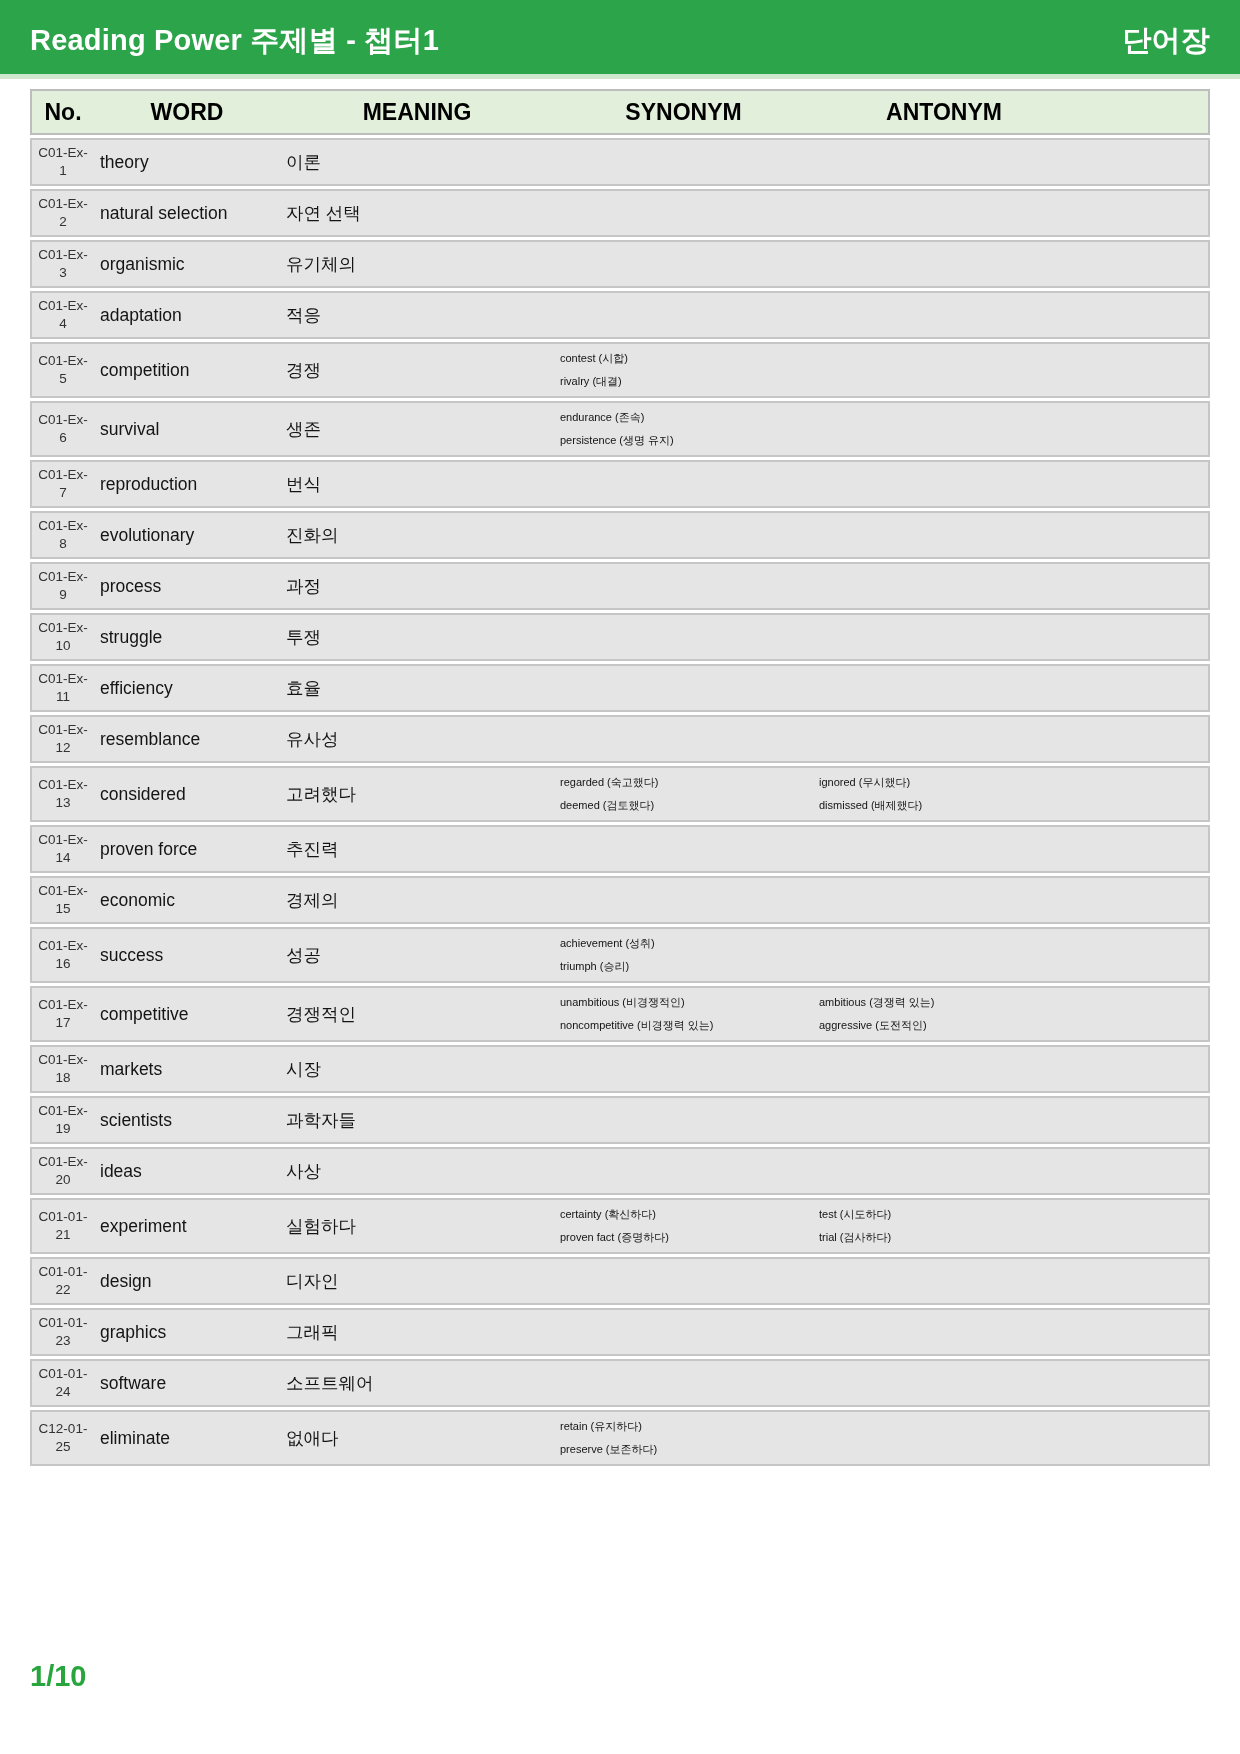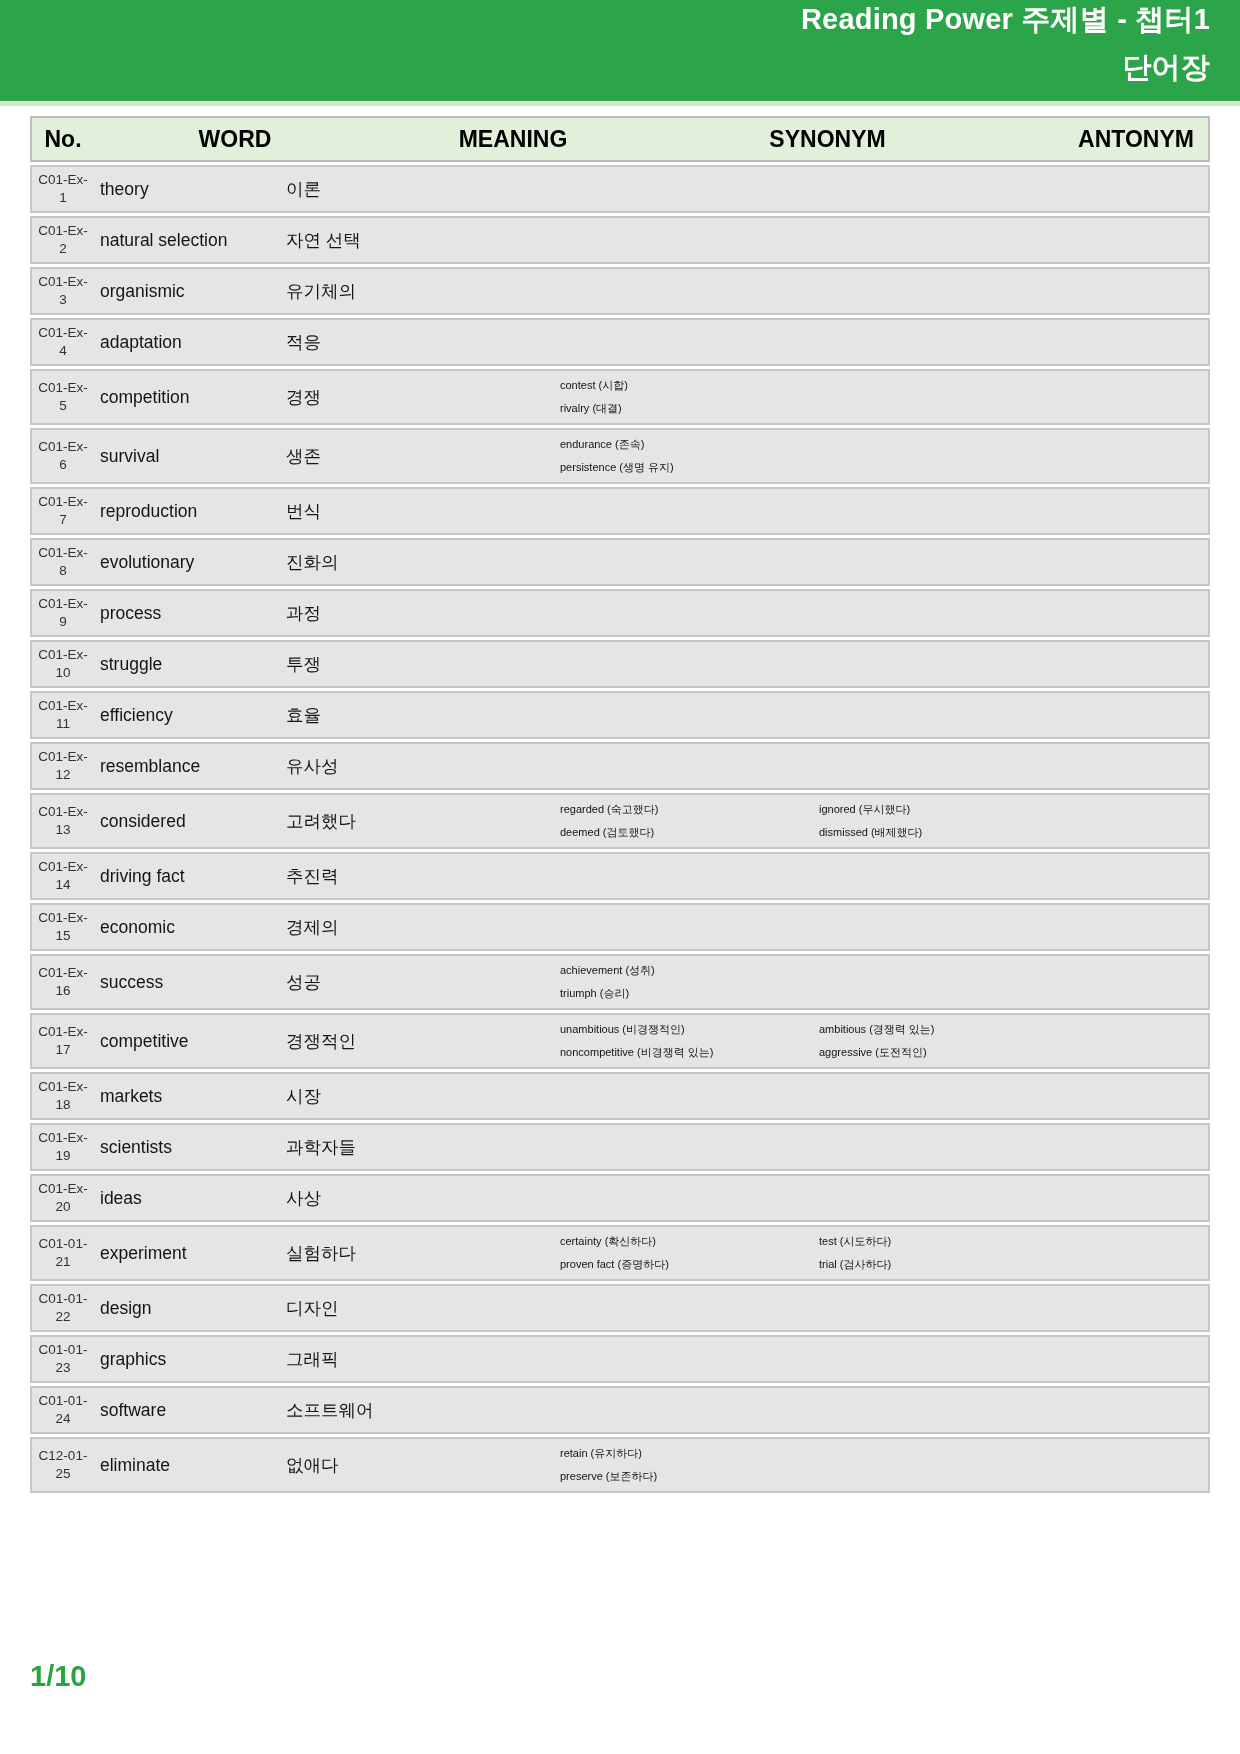--- a/index.html
+++ b/index.html
@@ -4,48 +4,46 @@
 <style>
   * { margin:0; padding:0; box-sizing:border-box; }
   html, body { width:1240px; height:1754px; }
   body {
     position:relative;
     background:#ffffff;
     font-family:"Liberation Sans","DejaVu Sans",sans-serif;
     color:#111111;
   }
   .topbar {
-    height:106px;
+    height:79px;
     background:var(--accent,#2CA44A);
     border-bottom:5px solid var(--accent-light,#CFE8CD);
     display:flex;
     justify-content:space-between;
     align-items:flex-end;
     padding:0 30px 13px 30px;
-    flex-direction:column;
   }
   .topbar .title, .topbar .badge {
     color:#ffffff;
     font-weight:bold;
     font-size:29px;
     letter-spacing:0.2px;
     white-space:nowrap;
   }
   .table-wrap { margin:10px 30px 0 30px; }
   .thead {
     display:grid;
     grid-template-columns:62px 186px 274px 259px 262px 1fr;
     background:var(--thead-bg,#E2EFDA);
     border:2px solid #BDBDBD;
     min-height:46px;
     align-items:center;
     font-weight:bold;
     font-size:23px;
     color:#000;
-    gap:48px;
   }
   .thead > div { text-align:center; }
   .trow {
     display:grid;
     grid-template-columns:62px 186px 274px 259px 1fr;
     border:2px solid #C6C6C6;
     background:#e5e5e5;
     min-height:48px;
     align-items:center;
     margin-top:3px;
@@ -207,21 +205,21 @@
           <div>deemed (검토했다)</div>
         </div>
     <div class="lines">
           <div>ignored (무시했다)</div>
           <div>dismissed (배제했다)</div>
         </div>
   </div>
 
   <div class="trow">
     <div class="cell-no">C01-Ex-14</div>
-    <div class="cell">driving fact</div>
+    <div class="cell">proven force</div>
     <div class="cell">추진력</div>
     <div class="lines"></div>
     <div class="lines"></div>
   </div>
 
   <div class="trow">
     <div class="cell-no">C01-Ex-15</div>
     <div class="cell">economic</div>
     <div class="cell">경제의</div>
     <div class="lines"></div>

